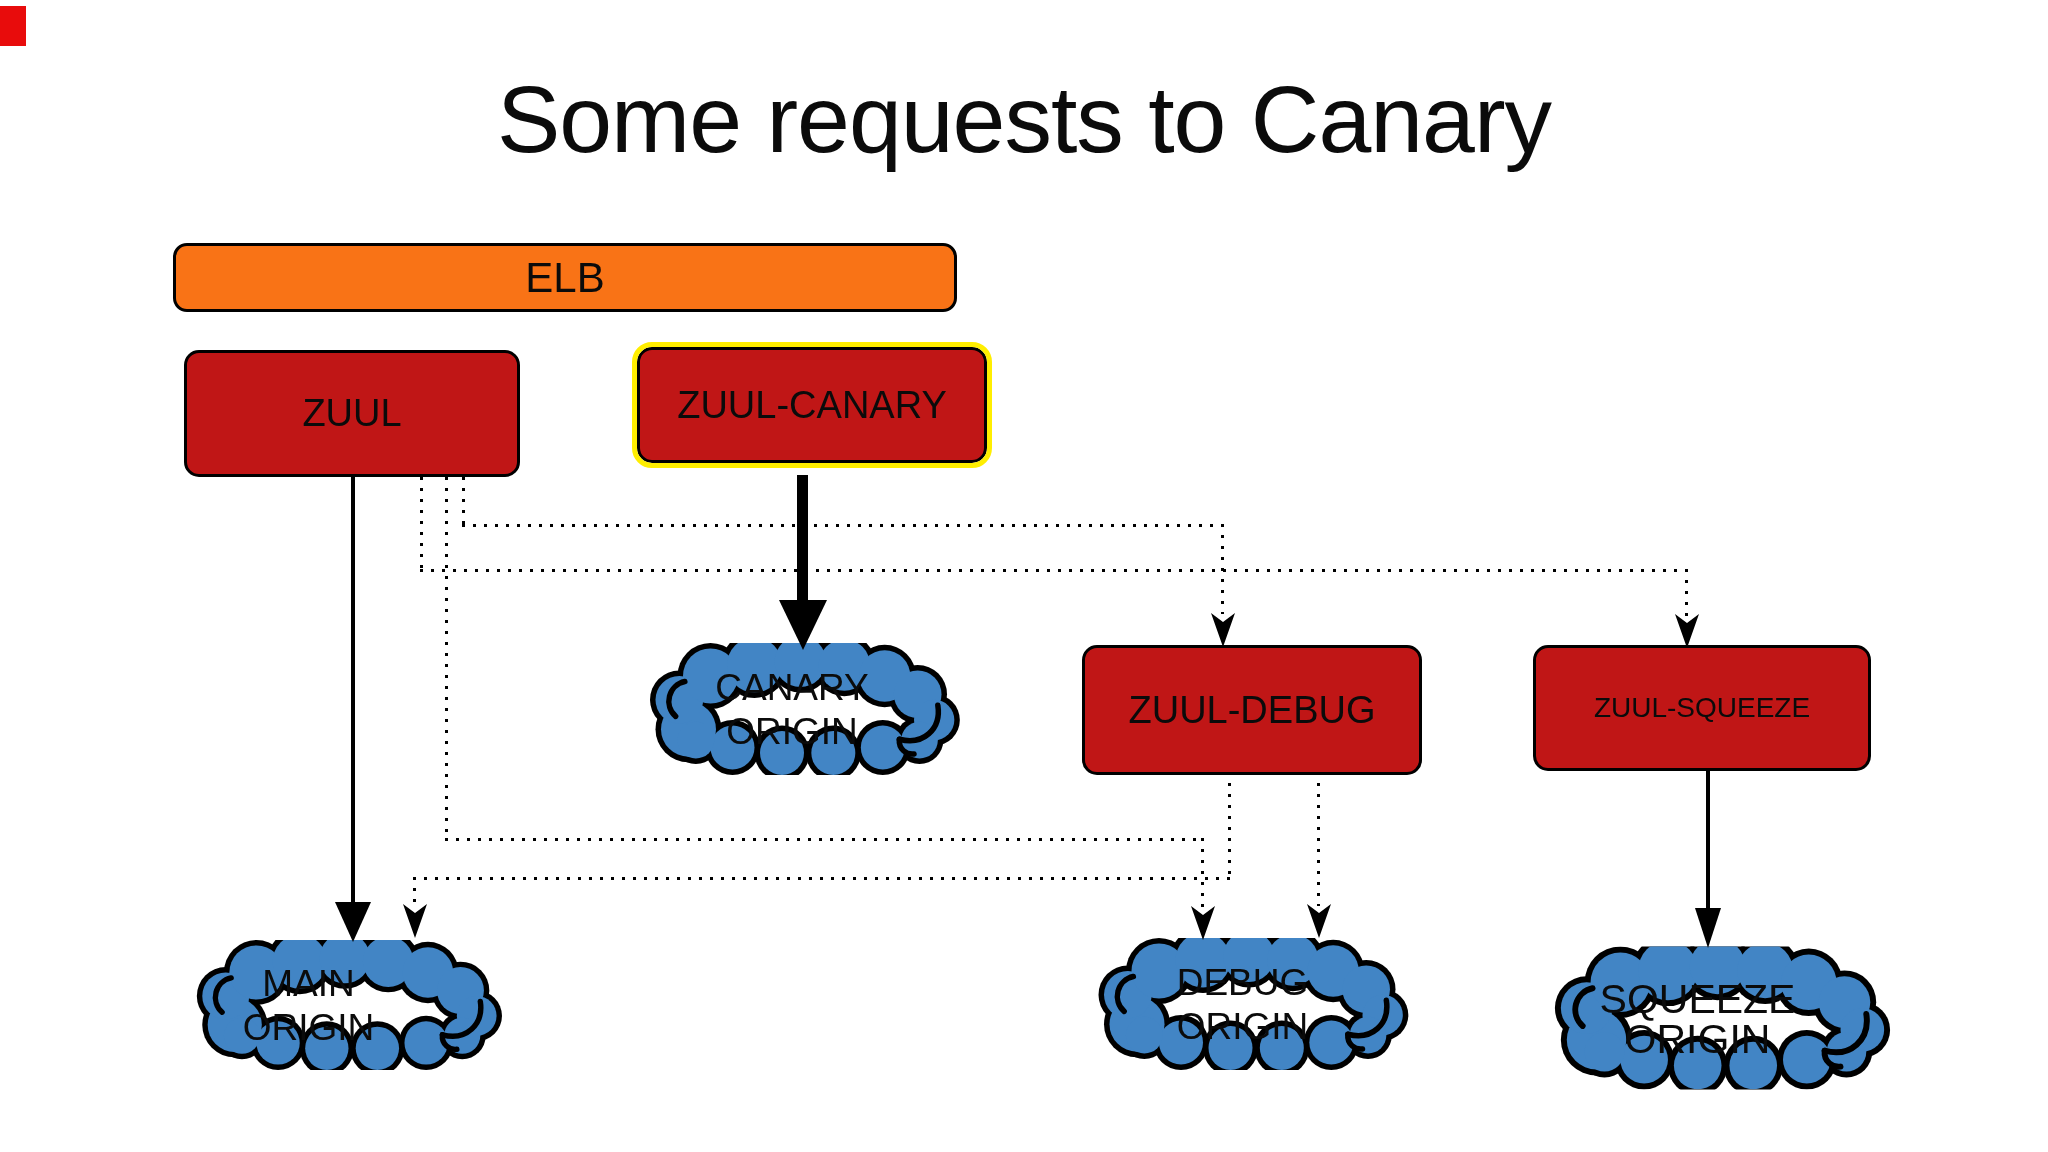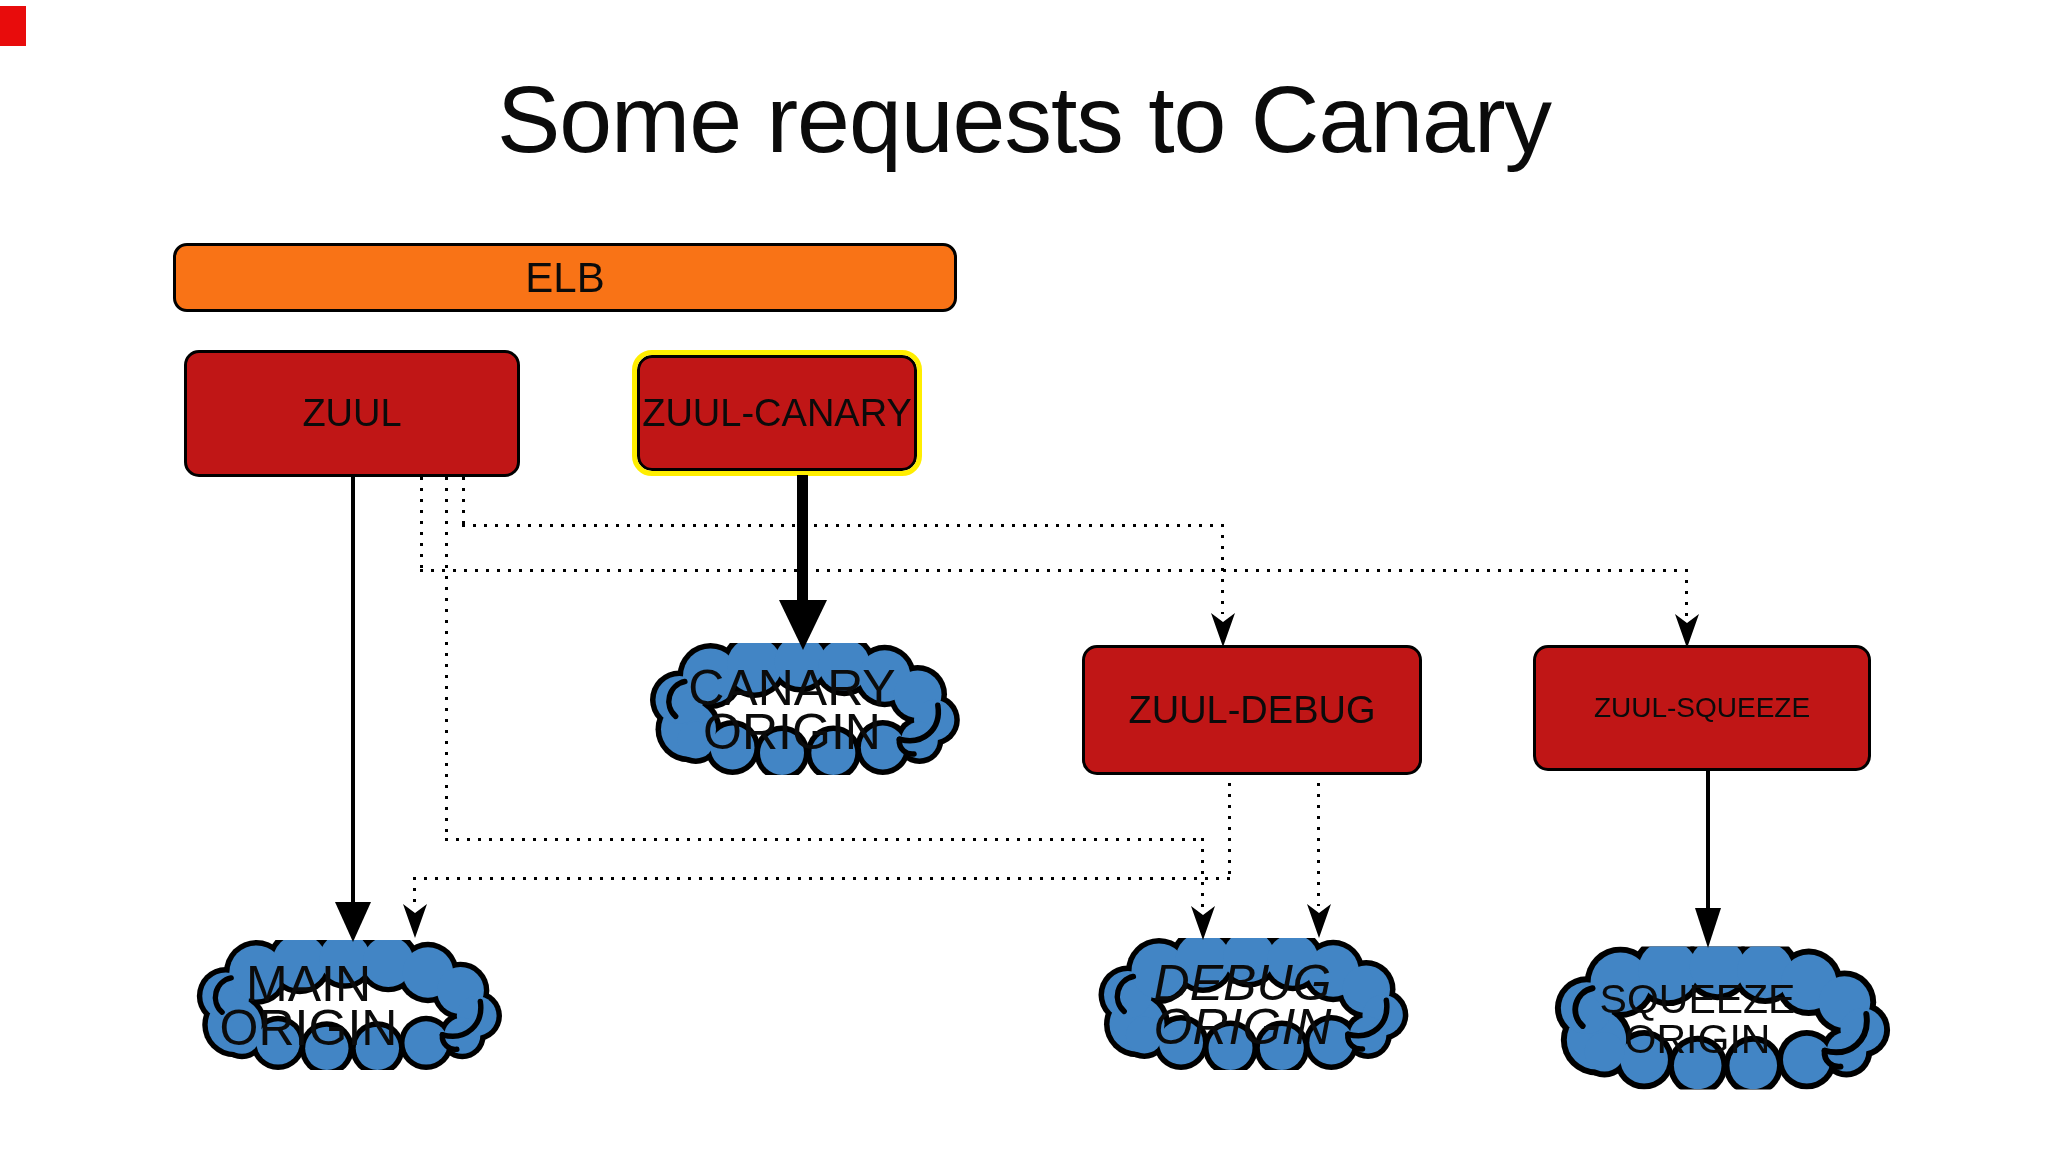--- a/index.html
+++ b/index.html
@@ -34,38 +34,38 @@
   #elb{
     left:173px;top:243px;width:784px;height:69px;
     border:3px solid #000;border-radius:14px;
     font-size:42px;
   }
   .redbox{
     border:3px solid #000;
     font-size:38px;
   }
   #zuul{left:184px;top:350px;width:336px;height:127px;}
-  #zuul-canary{left:637px;top:355px;width:280px;height:116px;outline:5px solid #ffee00;}
+  #zuul-canary{left:637px;top:347px;width:350px;height:116px;outline:5px solid #ffee00;}
   #zuul-debug{left:1082px;top:645px;width:340px;height:130px;}
   #zuul-squeeze{left:1533px;top:645px;width:338px;height:126px;font-size:28px;}
   
   .cloud{z-index:2;}
   .cloud svg{display:block;width:100%;height:100%;}
   .cloud-label{
     position:absolute;left:0;top:0;width:100%;height:100%;
     display:flex;flex-direction:column;align-items:center;justify-content:center;
-    font-size:50px;line-height:44px;text-align:center;
+    font-size:37px;line-height:44px;text-align:center;
     padding-top:2px;box-sizing:border-box;
   }
   #cloud-main{left:176px;top:940px;width:345px;height:130px;}
   #cloud-main .cloud-label{transform:translateX(-40px);}
   #cloud-canary{left:630px;top:643px;width:348px;height:132px;}
   #cloud-canary .cloud-label{transform:translateX(-12px);}
   #cloud-debug{left:1080px;top:938px;width:345px;height:132px;}
-  #cloud-debug .cloud-label{transform:translateX(-10px);font-style:italic;}
+  #cloud-debug .cloud-label{transform:translateX(-10px);}
   #cloud-squeeze{left:1543px;top:941px;width:357px;height:154px;}
   #cloud-squeeze .cloud-label{font-size:41px;line-height:40px;transform:translateX(-24px);}
   
   .solid-v{background:#000;z-index:3;}
   .dot-h{
     height:3px;
     background-image:repeating-linear-gradient(90deg,#000 0 3px,transparent 3px 11px);
     z-index:1;
   }
   .dot-v{

